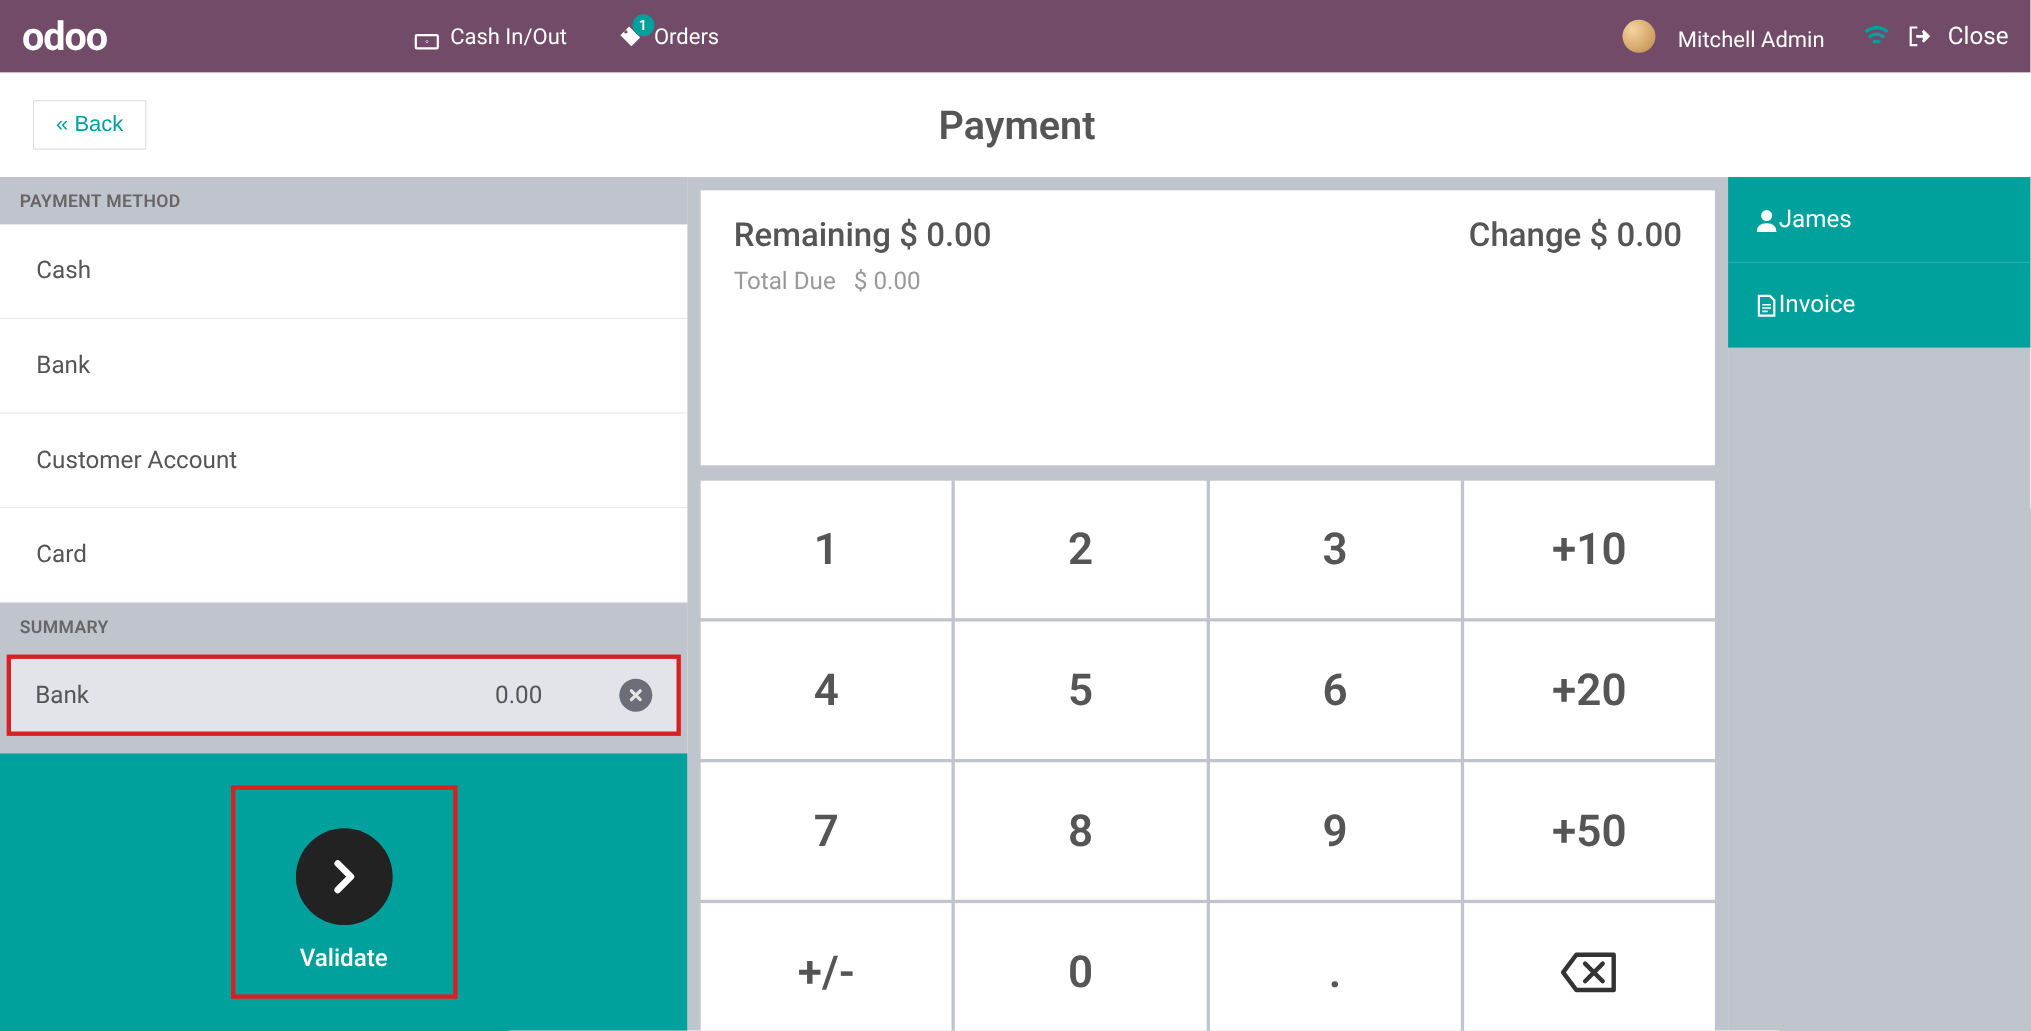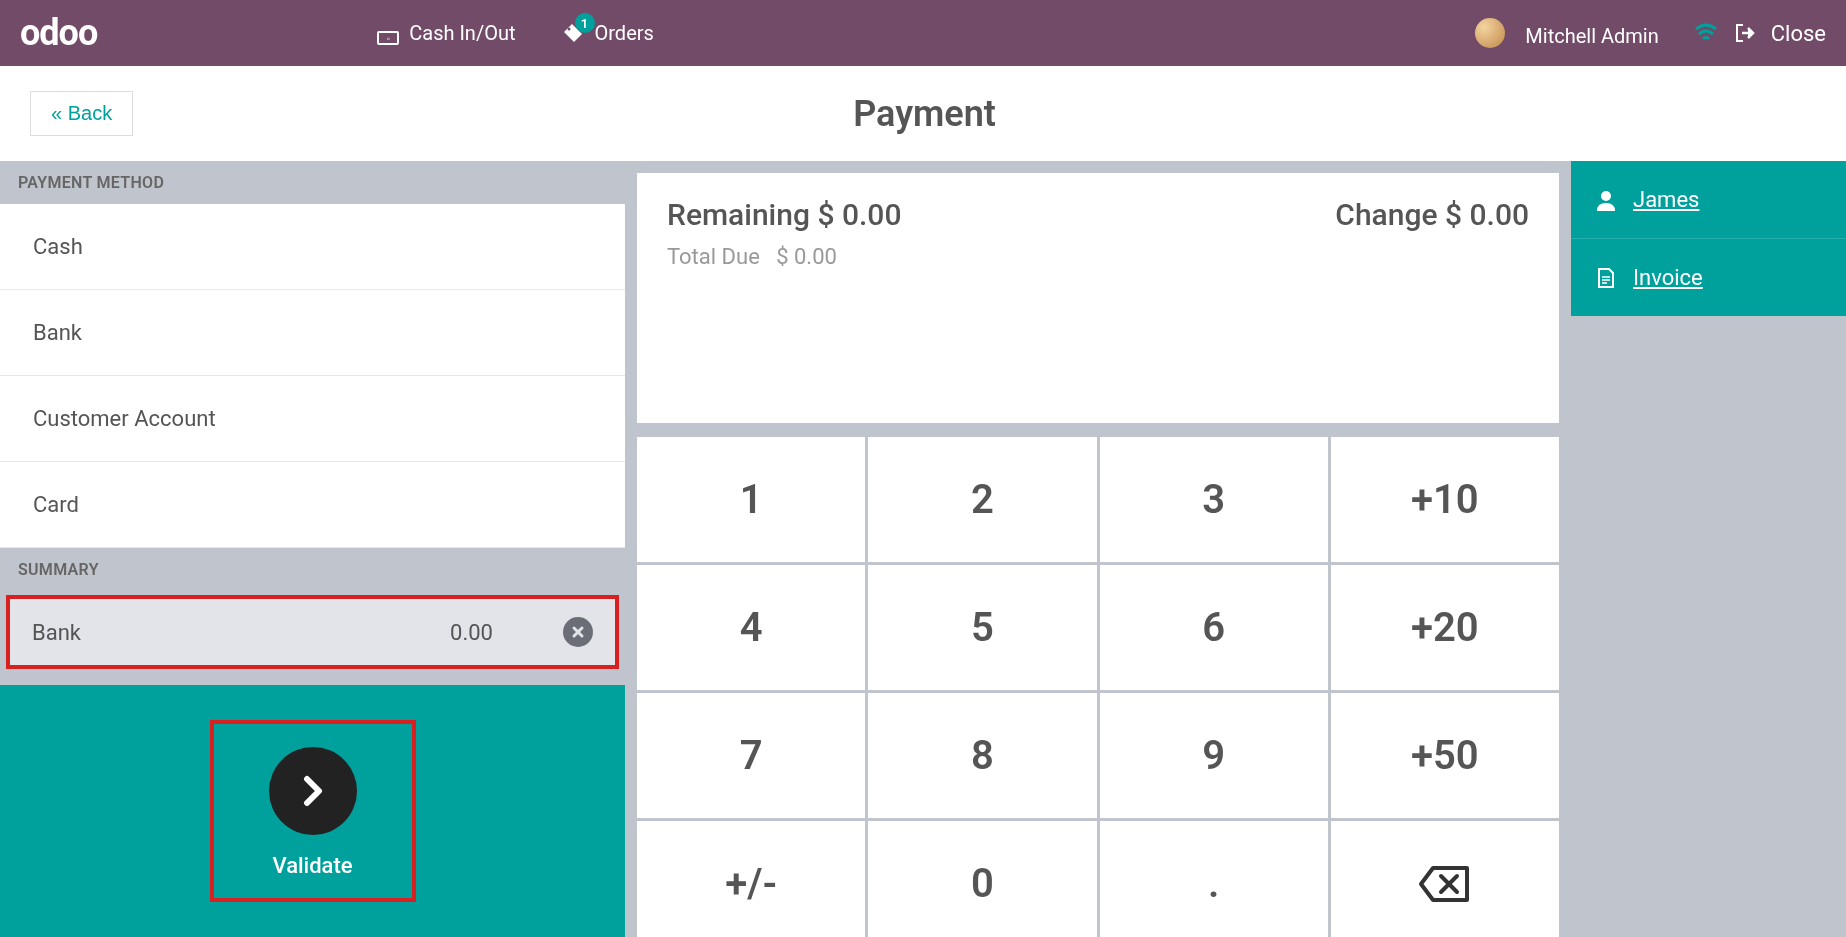--- a/index.html
+++ b/index.html
@@ -151,21 +151,21 @@
     .validate-area {
       flex: 1;
       background: #00A09D;
       display: flex;
       align-items: center;
       justify-content: center;
       margin-top: 12px;
     }
     .validate-box {
       border: 4px solid #d92020;
-      padding: 23px 55px 20px;
+      padding: 35px 55px 20px;
       display: flex;
       flex-direction: column;
       align-items: center;
       gap: 18px;
       cursor: pointer;
     }
     .validate-circle {
       width: 88px; height: 88px;
       border-radius: 50%;
       background: #222;
@@ -229,25 +229,23 @@
       width: 275px;
       background: #c0c4cc;
     }
     .right-panel {
       background: #00A09D;
       color: #fff;
     }
     .right-item {
       display: flex;
       align-items: center;
-      gap: 16px;
       padding: 26px 24px;
       font-size: 22px;
       cursor: pointer;
-      text-decoration: underline;
     }
     .right-item + .right-item {
       border-top: 1px solid rgba(255,255,255,0.15);
     }
     
     svg { display: block; }
   </style>
 </head>
 <body>
 

